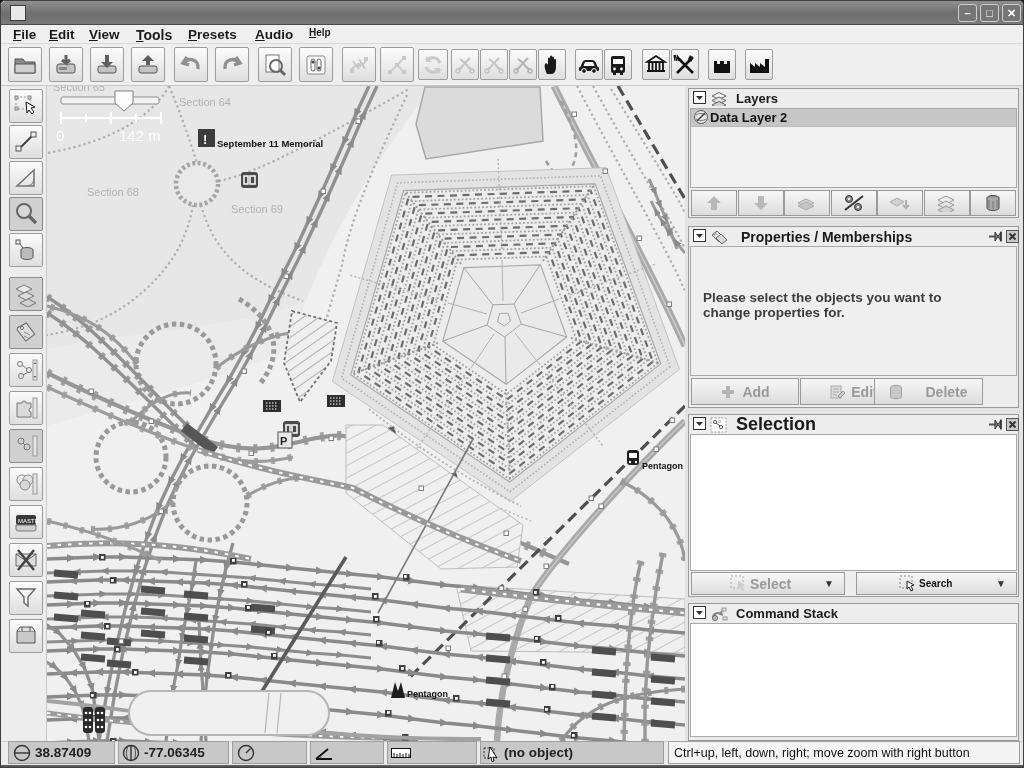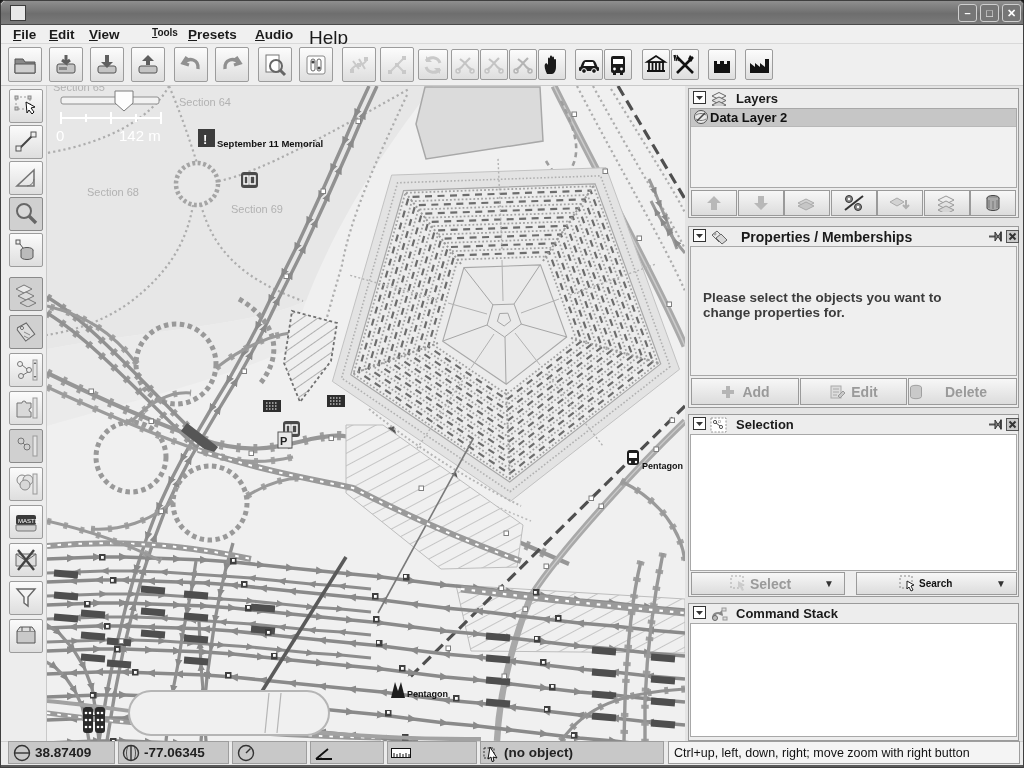--- a/index.html
+++ b/index.html
@@ -9,24 +9,24 @@
 <div style="position:absolute;left:0;top:0;width:1024px;height:24px;background:linear-gradient(#8f8f8f,#6e6e6e 55%,#7a7a7a);border-bottom:1px solid #4a4a4a;border-radius:5px 5px 0 0">
       <div style="position:absolute;left:9px;top:4px;width:16px;height:16px;background:#e8e8e8;border:1px solid #3c3c3c"></div>
       <div style="position:absolute;left:957px;top:3px;width:19px;height:18px;background:#767676;border:1px solid #cfcfcf;border-radius:3px;color:#fff;display:flex;align-items:center;justify-content:center;font-weight:bold;font-size:11px">–</div>
       <div style="position:absolute;left:979px;top:3px;width:19px;height:18px;background:#767676;border:1px solid #cfcfcf;border-radius:3px;color:#fff;display:flex;align-items:center;justify-content:center;font-weight:bold;font-size:11px">□</div>
       <div style="position:absolute;left:1001px;top:3px;width:19px;height:18px;background:#767676;border:1px solid #cfcfcf;border-radius:3px;color:#fff;display:flex;align-items:center;justify-content:center;font-weight:bold;font-size:11px">✕</div>
     </div>
 <div style="position:absolute;left:0;top:24px;width:1024px;height:19px;background:#f0f0f0;border-bottom:1px solid #d9d9d9">
       <span style="position:absolute;left:12px;top:2px;font-weight:bold;font-size:13.5px;color:#1a1a1a"><u>F</u>ile</span>
       <span style="position:absolute;left:48px;top:2px;font-weight:bold;font-size:13.5px;color:#1a1a1a"><u>E</u>dit</span>
       <span style="position:absolute;left:88px;top:2px;font-weight:bold;font-size:13.5px;color:#1a1a1a"><u>V</u>iew</span>
-      <span style="position:absolute;left:151px;top:2px;font-weight:bold;font-size:10px;color:#1a1a1a"><u>T</u>ools</span>
+      <span style="position:absolute;left:135px;top:2px;font-weight:bold;font-size:14px;color:#1a1a1a"><u>T</u>ools</span>
       <span style="position:absolute;left:187px;top:2px;font-weight:bold;font-size:13.5px;color:#1a1a1a"><u>P</u>resets</span>
       <span style="position:absolute;left:254px;top:2px;font-weight:bold;font-size:13.5px;color:#1a1a1a"><u>A</u>udio</span>
-      <span style="position:absolute;left:308px;top:2px;font-weight:normal;font-size:19px;color:#1a1a1a"><u>H</u>elp</span>
+      <span style="position:absolute;left:308px;top:2px;font-weight:bold;font-size:10px;color:#1a1a1a"><u>H</u>elp</span>
     </div>
 <div style="position:absolute;left:0;top:43px;width:1024px;height:42px;background:#efefef;border-bottom:1px solid #c9c9c9"></div>
 <div style="position:absolute;left:7px;top:46px;width:34px;height:35px;border:1px solid #9c9c9c;border-radius:2px;background:linear-gradient(#fcfcfc,#dedede);display:flex;align-items:center;justify-content:center">
       <svg width="24" height="24" viewBox="0 0 24 24">
         <path d="M2,6 h8 l2,3 h10 v11 h-20 z" fill="#8a8a8a" stroke="#555"></path>
         <path d="M2,11 h20 v9 h-20 z" fill="#cfcfcf" stroke="#555"></path>
       </svg>
     </div>
     <div style="position:absolute;left:48px;top:46px;width:34px;height:35px;border:1px solid #9c9c9c;border-radius:2px;background:linear-gradient(#fcfcfc,#dedede);display:flex;align-items:center;justify-content:center">
       <svg width="24" height="24" viewBox="0 0 24 24">
@@ -759,42 +759,42 @@
       <span style="font-weight:bold;font-size:14px;color:#9a9a9a">Add</span>
     </div>
     <div style="position:absolute;left:799px;top:377px;width:107px;height:27px;background:linear-gradient(#f7f7f7,#dcdcdc);border:1px solid #9a9a9a;display:flex;align-items:center;justify-content:center;gap:6px">
       <svg width="16" height="16" viewBox="0 0 16 16">
         <rect x="2" y="2" width="10" height="12" fill="#ddd" stroke="#aaa"></rect>
         <path d="M4,5 h6 M4,8 h6 M4,11 h4" stroke="#aaa"></path>
         <path d="M9,12 L14,7 l2,2 l-5,5 z" fill="#c9c9c9" stroke="#999"></path>
       </svg>
       <span style="font-weight:bold;font-size:14px;color:#9a9a9a">Edit</span>
     </div>
-    <div style="position:absolute;left:907px;top:377px;width:109px;height:27px;background:linear-gradient(#f7f7f7,#dcdcdc);border:1px solid #9a9a9a;display:flex;align-items:center;justify-content:flex-start;gap:22px">
+    <div style="position:absolute;left:873px;top:377px;width:109px;height:27px;background:linear-gradient(#f7f7f7,#dcdcdc);border:1px solid #9a9a9a;display:flex;align-items:center;justify-content:center;gap:22px">
       <svg width="14" height="16" viewBox="0 0 14 16">
         <ellipse cx="7" cy="3.5" rx="5.5" ry="2.2" fill="#c9c9c9" stroke="#a0a0a0"></ellipse>
         <path d="M1.5,3.5 v9 a5.5,2.2 0 0 0 11,0 v-9" fill="#c9c9c9" stroke="#a0a0a0"></path>
       </svg>
       <span style="font-weight:bold;font-size:14px;color:#9a9a9a">Delete</span>
     </div>
     <div style="position:absolute;left:689px;top:414px;width:329px;height:19px;display:flex;align-items:center">
       <span style="margin-left:3px"><svg width="13" height="13" viewBox="0 0 13 13">
           <rect x="0.5" y="0.5" width="12" height="12" fill="#fff" stroke="#333"></rect>
           <path d="M3,5 h7 l-3.5,4 z" fill="#333"></path>
         </svg></span>
       <span style="margin-left:4px;display:inline-flex">
         <svg width="18" height="16" viewBox="0 0 18 16">
           <rect x="1" y="1" width="15" height="14" fill="#fff" stroke="#999" stroke-dasharray="2,1.5"></rect>
           <circle cx="5" cy="5" r="1.6" fill="none" stroke="#555"></circle>
           <circle cx="11" cy="10" r="1.6" fill="none" stroke="#555"></circle>
           <path d="M6,6 L10,9" stroke="#555"></path>
           <text x="8" y="6" font-size="5" fill="#777">o</text>
         </svg>
       </span>
-      <span style="margin-left:8px;font-weight:bold;font-size:13px;color:#1a1a1a">Selection</span>
+      <span style="margin-left:8px;font-weight:bold;font-size:18px;color:#1a1a1a">Selection</span>
       <span style="margin-left:auto;display:inline-flex;align-items:center;gap:2px">
         <svg width="16" height="13" viewBox="0 0 16 13">
           <path d="M1,6.5 h6" stroke="#555" stroke-width="2"></path>
           <path d="M7,2 l3,4.5 l-3,4.5 z" fill="#888" stroke="#333"></path>
           <path d="M13,2 l-3,4.5 l3,4.5 z" fill="#888" stroke="#333"></path>
           <path d="M13,1.5 v10" stroke="#333" stroke-width="1.5"></path>
         </svg>
         <svg width="13" height="13" viewBox="0 0 13 13">
           <rect x="0.5" y="0.5" width="12" height="12" fill="#c9c9c9" stroke="#555"></rect>
           <path d="M3.5,3.5 L9.5,9.5 M9.5,3.5 L3.5,9.5" stroke="#333" stroke-width="2"></path>

